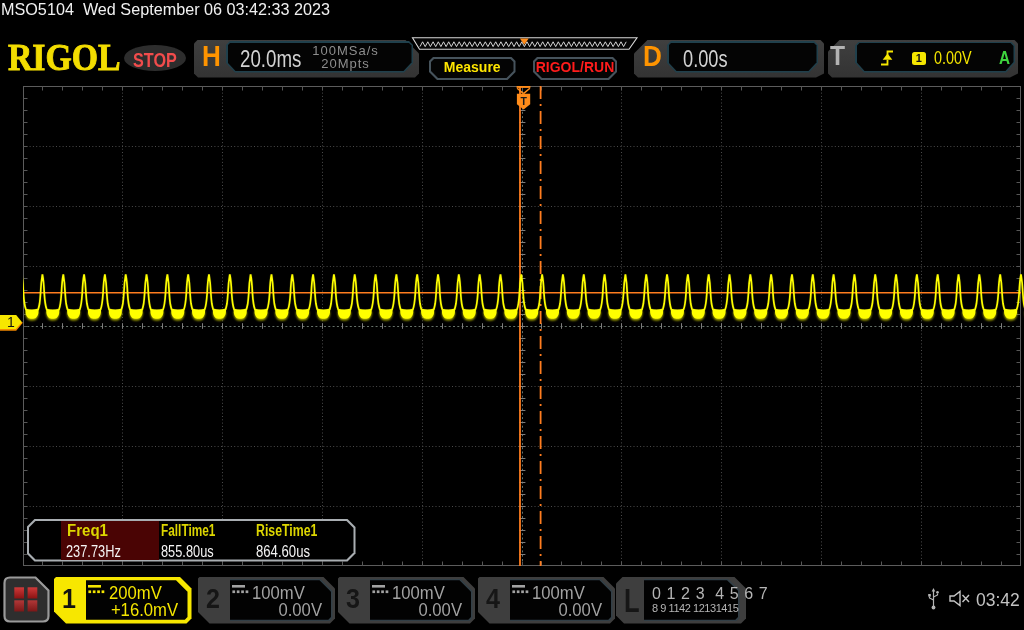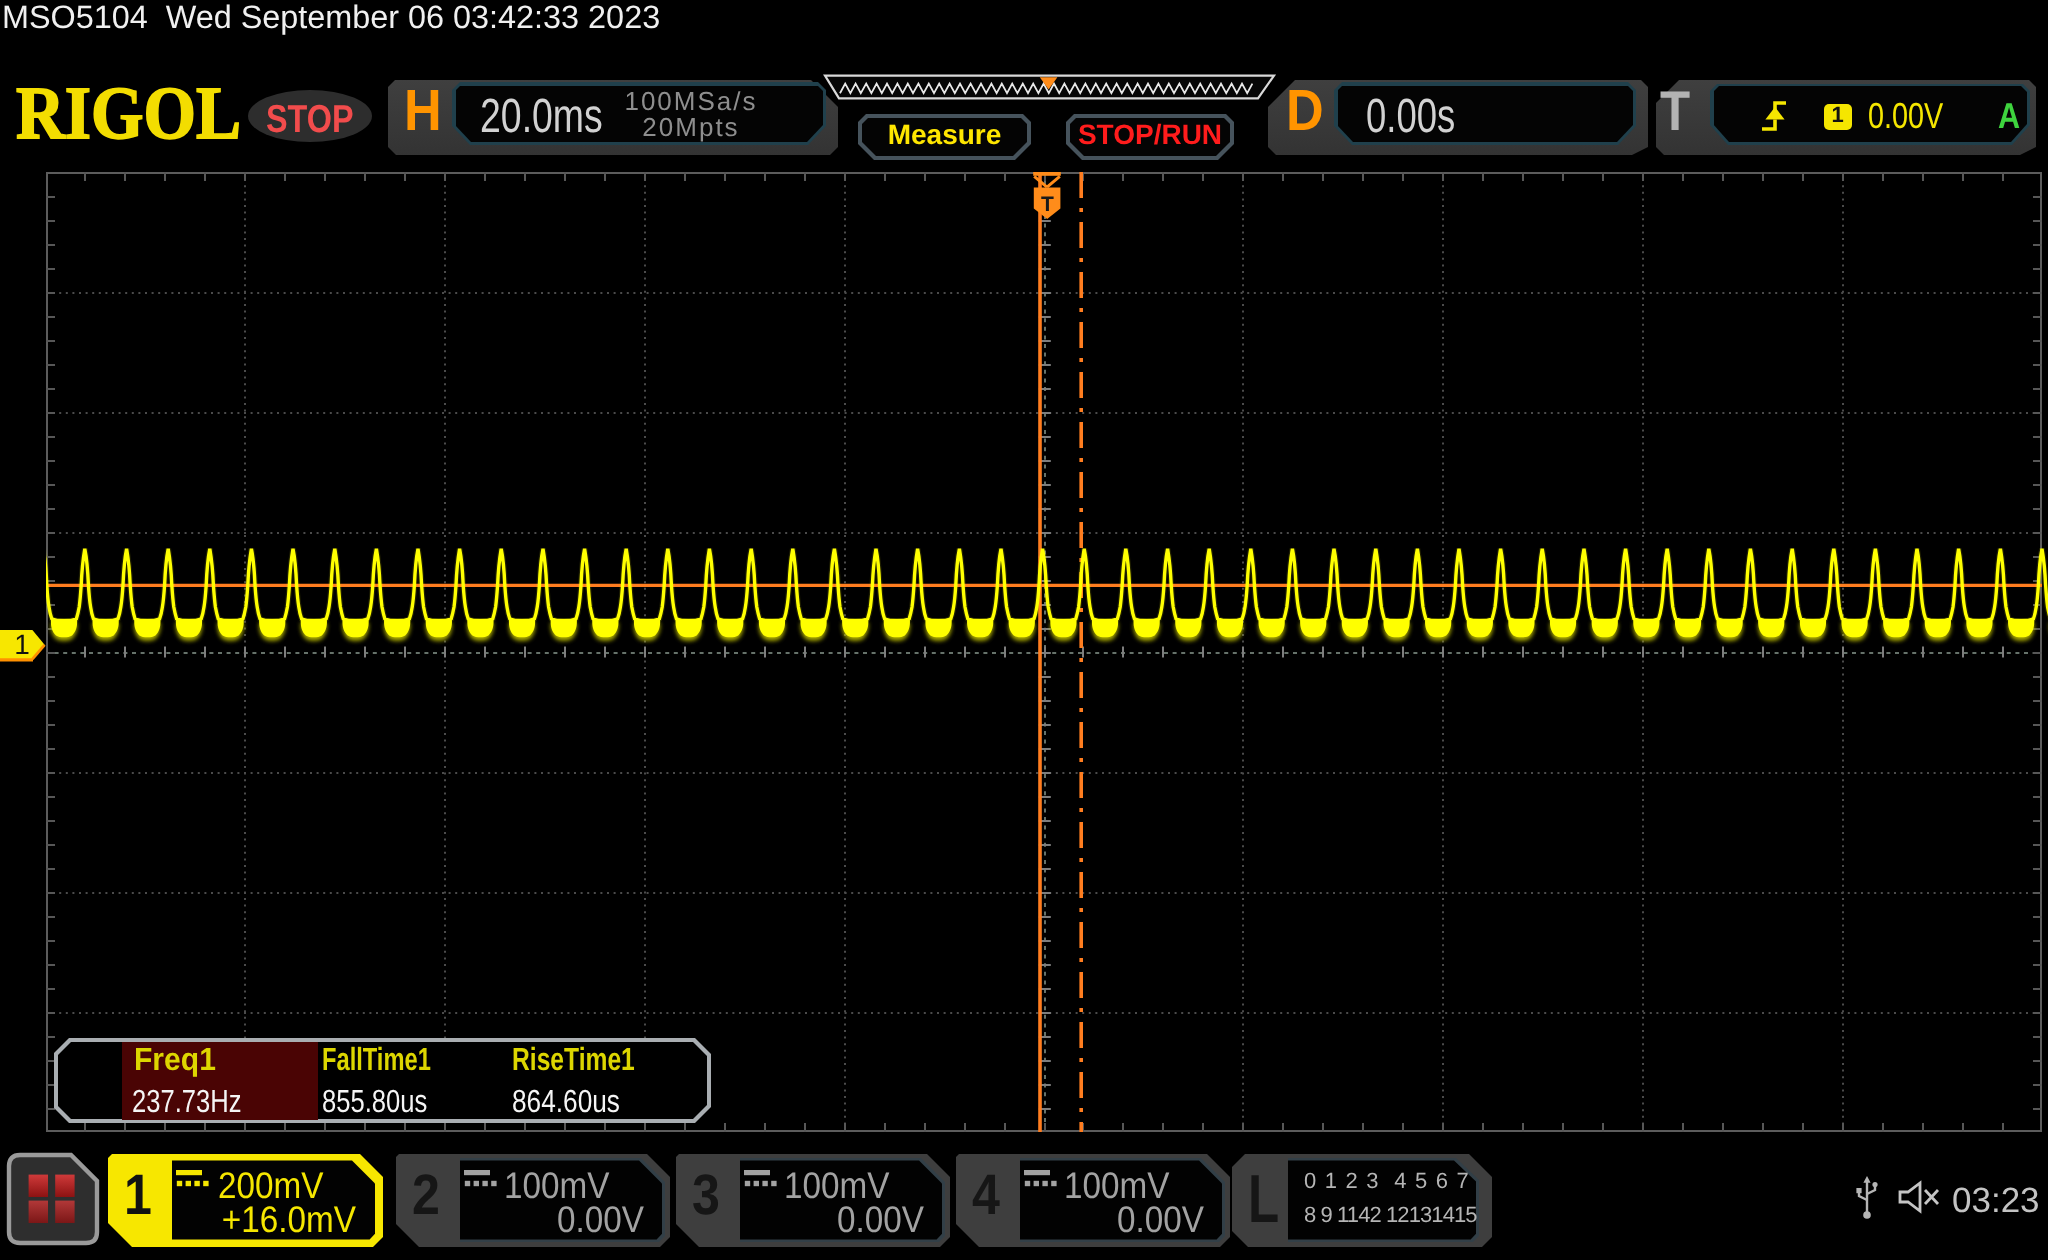--- a/index.html
+++ b/index.html
@@ -20,21 +20,21 @@
 <div class="abs" style="left:201.5px;top:40px;font-size:29px;font-weight:bold;color:#ff9400;transform:scaleX(0.9);transform-origin:left top">H</div>
 <div class="abs" style="left:226px;top:41px;width:187px;height:31.5px;background:#20404c;clip-path:polygon(4px 0,183px 0,187px 4px,187px 22px,178px 31.5px,9px 31.5px,0 22px,0 4px)"></div>
 <div class="abs ibox" style="left:227.5px;top:42.5px;width:184px;height:28.5px;clip-path:polygon(3px 0,181px 0,184px 3px,184px 20px,176px 28.5px,8px 28.5px,0 20px,0 3px)"></div>
 <div class="abs" style="left:240px;top:45.3px;font-size:24px;color:#d2d2d2;transform:scaleX(0.78);transform-origin:left top">20.0ms</div>
 <div class="abs" style="left:297px;top:43.9px;width:97px;text-align:center;font-size:13px;line-height:13.1px;color:#8e8e8e;letter-spacing:1px">100MSa/s<br>20Mpts</div>
 
 <div class="abs" style="left:429px;top:57px;width:86.5px;height:23.5px;background:#46535c;clip-path:polygon(4px 0,82.5px 0,86.5px 4px,86.5px 15px,78.5px 23px,8px 23px,0 15px,0 4px)"></div>
 <div class="abs ibox" style="left:431px;top:59px;width:82.5px;height:19.5px;clip-path:polygon(3px 0,79.5px 0,82.5px 3px,82.5px 12px,75.5px 19px,7px 19px,0 12px,0 3px);text-align:center;line-height:16px;font-size:14px;font-weight:bold;color:#ffe600">Measure</div>
 
 <div class="abs" style="left:533px;top:57px;width:84px;height:23.5px;background:#46535c;clip-path:polygon(4px 0,80px 0,84px 4px,84px 15px,76px 23px,8px 23px,0 15px,0 4px)"></div>
-<div class="abs ibox" style="left:535px;top:59px;width:80px;height:19.5px;clip-path:polygon(3px 0,77px 0,80px 3px,80px 12px,73px 19px,7px 19px,0 12px,0 3px);text-align:center;line-height:16px;font-size:14px;font-weight:bold;color:#ff1c1c">STOP/RUN</div>
+<div class="abs ibox" style="left:535px;top:59px;width:80px;height:19.5px;clip-path:polygon(3px 0,77px 0,80px 3px,80px 12px,73px 19px,7px 19px,0 12px,0 3px);text-align:center;line-height:16px;font-size:14px;font-weight:bold;color:#ff1c1c">RIGOL/RUN</div>
 
 <div class="abs panel" style="left:634px;top:39.5px;width:190px;height:38px;clip-path:polygon(14px 0,186px 0,190px 4px,190px 34px,182px 38px,4px 38px,0 34px,0 14px)"></div>
 <div class="abs" style="left:643px;top:40px;font-size:29px;font-weight:bold;color:#ff9400;transform:scaleX(0.9);transform-origin:left top">D</div>
 <div class="abs" style="left:667px;top:41px;width:151px;height:31.5px;background:#20404c;clip-path:polygon(4px 0,147px 0,151px 4px,151px 22px,142px 31.5px,9px 31.5px,0 22px,0 4px)"></div>
 <div class="abs ibox" style="left:668.5px;top:42.5px;width:148px;height:28.5px;clip-path:polygon(3px 0,145px 0,148px 3px,148px 20px,140px 28.5px,8px 28.5px,0 20px,0 3px)"></div>
 <div class="abs" style="left:682.5px;top:45.3px;font-size:24px;color:#d2d2d2;transform:scaleX(0.76);transform-origin:left top">0.00s</div>
 
 <div class="abs panel" style="left:828px;top:39.5px;width:190px;height:38px;clip-path:polygon(12px 0,186px 0,190px 4px,190px 34px,182px 38px,4px 38px,0 34px,0 12px)"></div>
 <div class="abs" style="left:830px;top:40.3px;font-size:28px;font-weight:bold;color:#b3b3b3;transform:scaleX(0.88);transform-origin:left top">T</div>
 <div class="abs" style="left:855px;top:41.5px;width:160px;height:31px;background:#20404c;clip-path:polygon(4px 0,156px 0,160px 4px,160px 21px,151px 31px,9px 31px,0 21px,0 4px)"></div>
@@ -170,31 +170,31 @@
   <rect x="9.2" y="5.4" width="2.7" height="2.7" fill="#a2a2a2"></rect>
   <rect x="13.6" y="5.4" width="2.7" height="2.7" fill="#a2a2a2"></rect>
 </svg>
 <div class="abs" style="left:532.0px;top:581.8px;font-size:18.5px;color:#a2a2a2;transform:scaleX(0.9);transform-origin:left top">100mV</div>
 <div class="abs" style="left:509.5px;top:599.3px;width:92px;text-align:right;font-size:18.5px;color:#a2a2a2;transform:scaleX(0.9);transform-origin:right top">0.00V</div>
 
 <div class="abs" style="left:616px;top:576.5px;width:130px;height:47px;background:#3e3e3e;clip-path:polygon(7px 0,118px 0,130px 12px,130px 42px,125px 47px,8px 47px,0 39px,0 7px)"></div>
 <div class="abs" style="left:644px;top:579px;width:95.5px;height:42px;background:#323f47;clip-path:polygon(0 0,84px 0,95.5px 11px,95.5px 39px,92.5px 42px,0 42px)"></div>
 <div class="abs" style="left:644px;top:580.3px;width:94px;height:39.4px;background:#020202;clip-path:polygon(0 0,83px 0,94px 10.5px,94px 36.6px,91.3px 39.4px,0 39.4px)"></div>
 <div class="abs" style="left:624px;top:581px;font-size:34px;font-weight:bold;color:#161616;transform:scaleX(0.75);transform-origin:left top">L</div>
-<div class="abs" style="left:652px;top:585px;font-size:11px;color:#b5b5b5;letter-spacing:0.6px">0 1 2 3&nbsp; 4 5 6 7</div>
+<div class="abs" style="left:652px;top:585px;font-size:16px;color:#b5b5b5;letter-spacing:0.6px">0 1 2 3&nbsp; 4 5 6 7</div>
 <div class="abs" style="left:652px;top:602px;font-size:11px;color:#b5b5b5;letter-spacing:-0.45px">8 9 1142 12131415</div>
 
 <svg class="abs" style="left:927px;top:587.5px" width="13" height="23" viewBox="0 0 13 23">
  <g stroke="#b5b5b5" stroke-width="1.2" fill="none">
   <path d="M6.5 3 V18"></path>
   <path d="M6.5 9 L10.5 7 V5.5"></path>
   <path d="M6.5 12 L2.5 10 V8.5"></path>
  </g>
  <path d="M6.5 0 L8.3 3.4 H4.7 Z" fill="#b5b5b5"></path>
  <circle cx="6.5" cy="19.5" r="1.9" fill="#b5b5b5"></circle>
  <circle cx="10.5" cy="4.3" r="1.3" fill="#b5b5b5"></circle>
  <rect x="1.2" y="6" width="2.6" height="2.6" fill="#b5b5b5"></rect>
 </svg>
 <svg class="abs" style="left:949px;top:590px" width="23" height="17" viewBox="0 0 23 17">
  <path d="M1 6 H5 L11 1.5 V15.5 L5 11 H1 Z" fill="none" stroke="#c5c5c5" stroke-width="1.4"></path>
  <path d="M13.5 5 L20 12 M20 5 L13.5 12" stroke="#c5c5c5" stroke-width="1.4"></path>
 </svg>
-<div class="abs" style="left:976px;top:590px;font-size:17.5px;color:#c3c3c3">03:23</div>
+<div class="abs" style="left:976px;top:590px;font-size:17.5px;color:#c3c3c3">03:42</div>
 
 </body></html>

